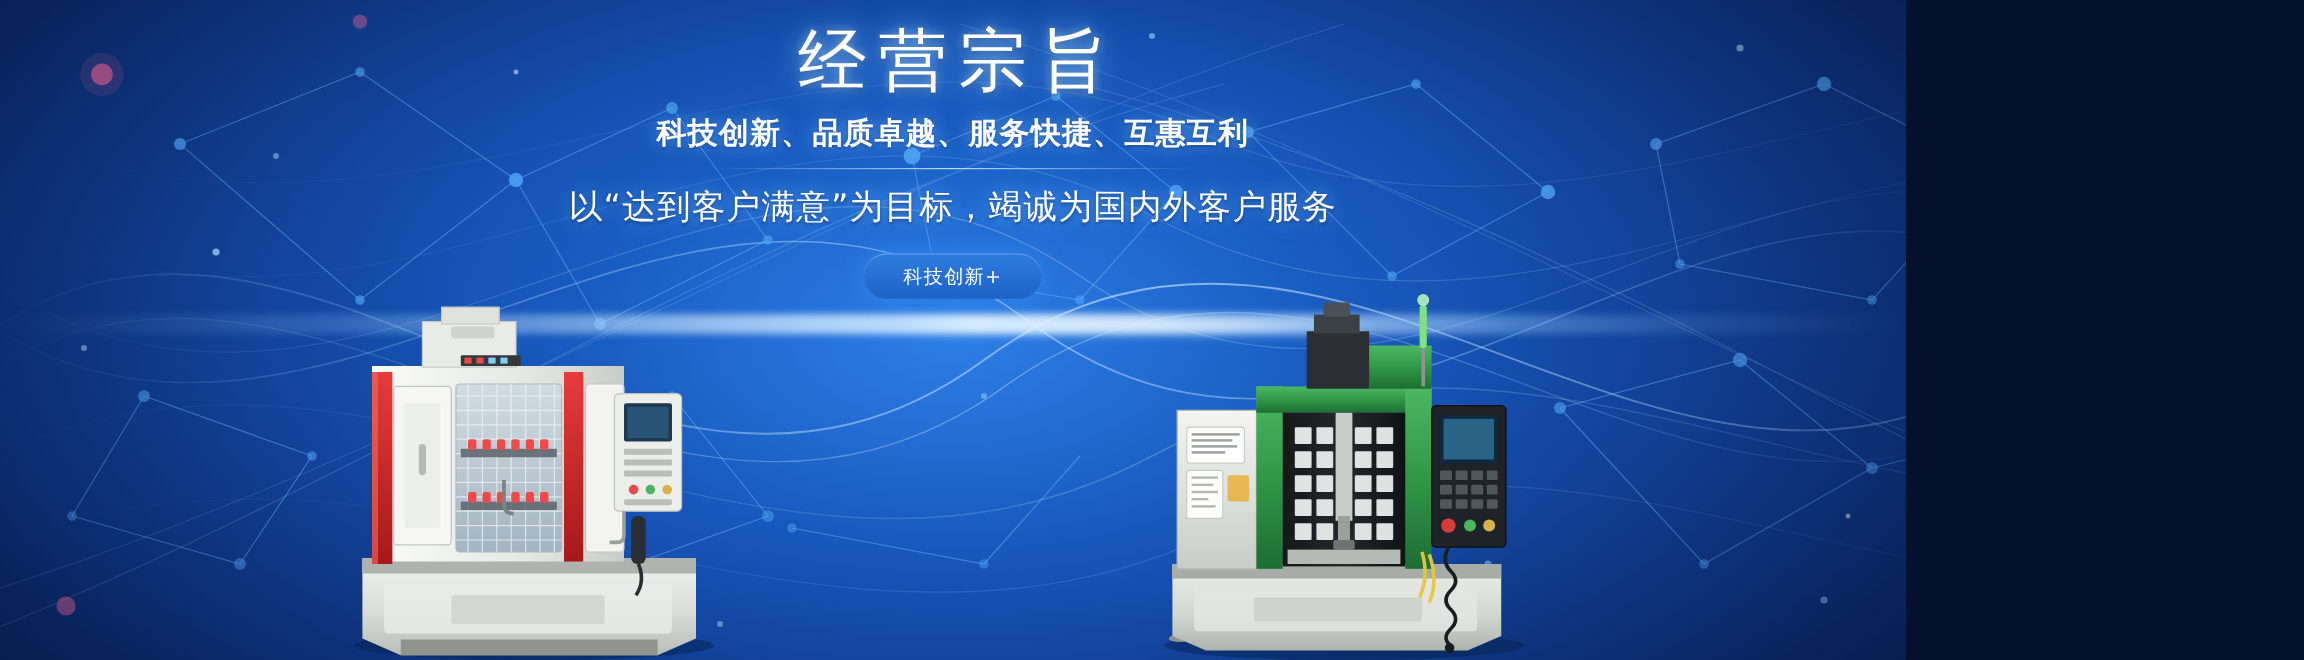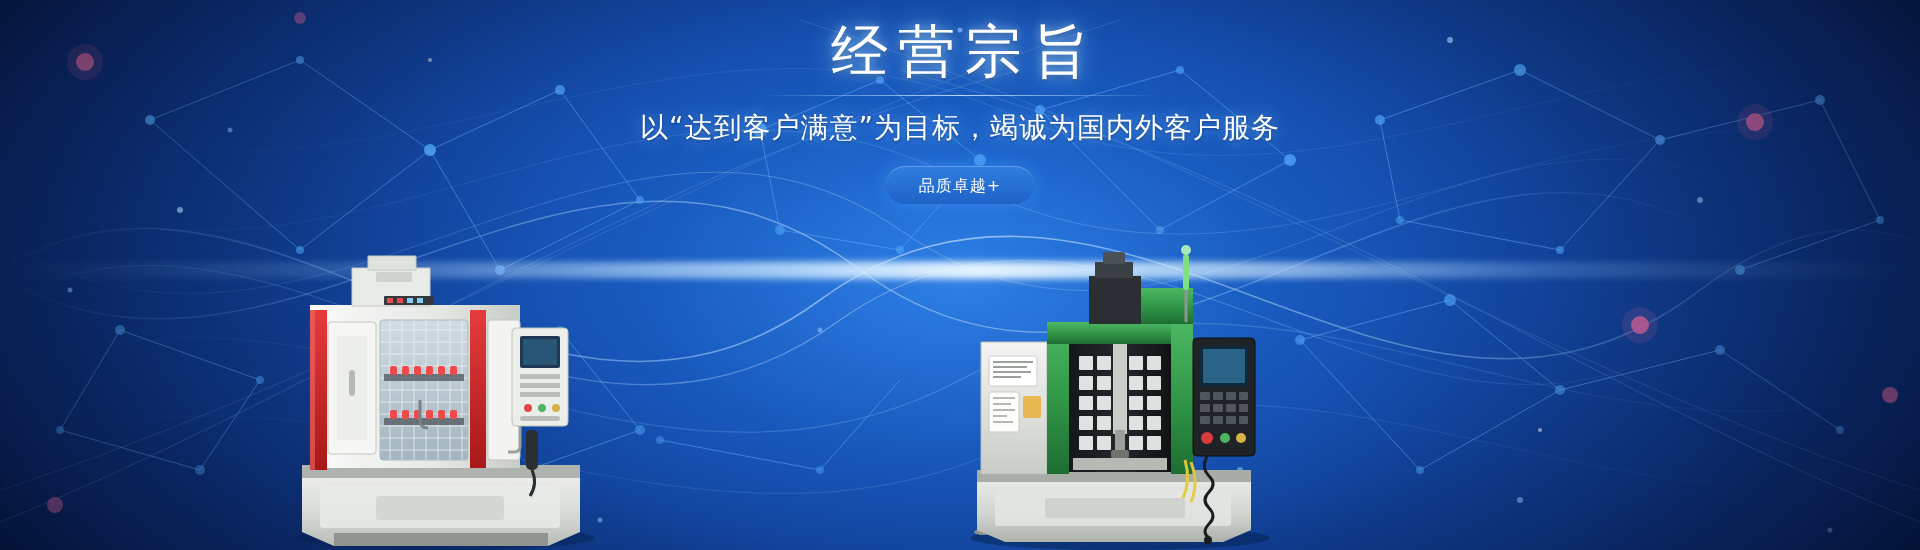--- a/index.html
+++ b/index.html
@@ -1,23 +1,24 @@
 <!DOCTYPE html>
 <html><head>
 <meta charset="utf-8">
 <style>
   html,body{margin:0;padding:0;background:#04102c;}
   body{font-family:"Liberation Sans","DejaVu Sans",sans-serif;}
 
   .banner{
-    position:relative;width:1920px;height:550px;overflow:hidden;
+    position:relative;width:1548px;height:550px;overflow:hidden;
     background:
       radial-gradient(ellipse 760px 420px at 50% 52%, rgba(60,150,255,0.55) 0%, rgba(30,105,215,0.30) 42%, rgba(12,50,140,0.05) 72%, rgba(0,0,0,0) 100%),
       radial-gradient(ellipse 1400px 700px at 50% 45%, #1b64c8 0%, #154fae 30%, #0e3684 58%, #071d4e 82%, #04102c 100%),
       linear-gradient(180deg,#07214f 0%,#0c3a8c 35%,#0a2f72 65%,#05163a 100%);
+    padding-left: 40px;
   }
 
   .layer{position:absolute;inset:0;}
   .layer svg{display:block;width:1920px;height:550px;}
 
   
   .beam{
     position:absolute;left:0;right:0;top:262px;height:16px;
     background:linear-gradient(90deg,rgba(120,190,255,0) 0%,rgba(150,205,255,0.22) 18%,rgba(215,238,255,0.85) 47%,rgba(235,248,255,0.95) 51%,rgba(150,205,255,0.25) 80%,rgba(120,190,255,0) 100%);
     filter:blur(3px);
@@ -443,19 +444,20 @@
 
       <g stroke="#e8c93a" stroke-width="3" fill="none" opacity=".95">
         <path d="M230,230 q6,20 -2,38"></path>
         <path d="M236,232 q8,22 0,40"></path>
       </g>
     </svg>
   </div>
 
   <div class="content">
     <div class="title">经营宗旨</div>
+    <div class="subtitle">科技创新、品质卓越、服务快捷、互惠互利</div>
     <div class="divider"></div>
     <div class="tagline">以“达到客户满意”为目标，竭诚为国内外客户服务</div>
-    <button class="cta">品质卓越+</button>
+    <button class="cta">科技创新+</button>
   </div>
 
   <div class="vig"></div>
 </div>
 
 </body></html>

